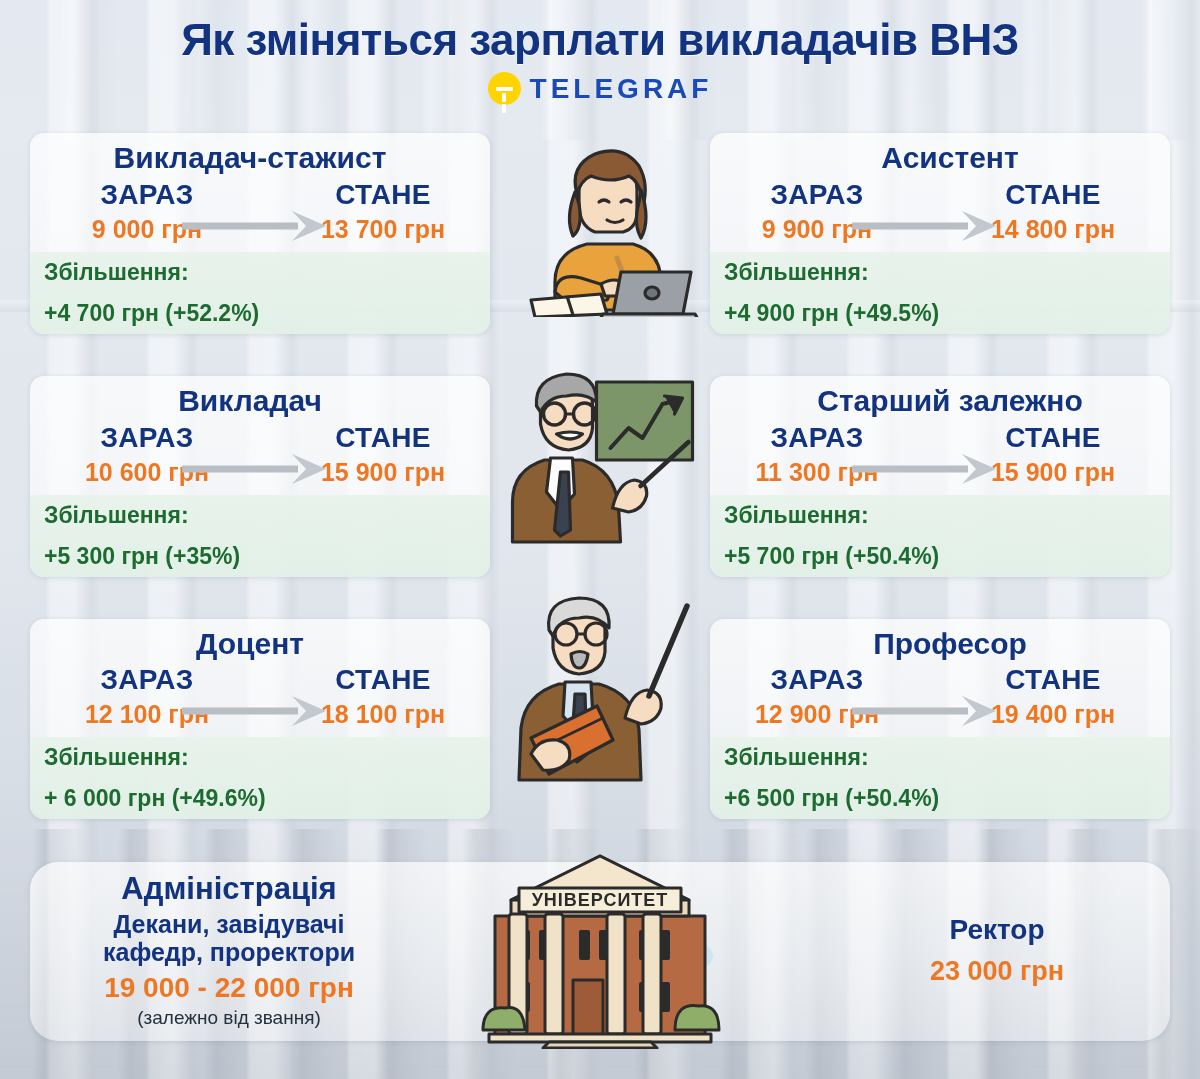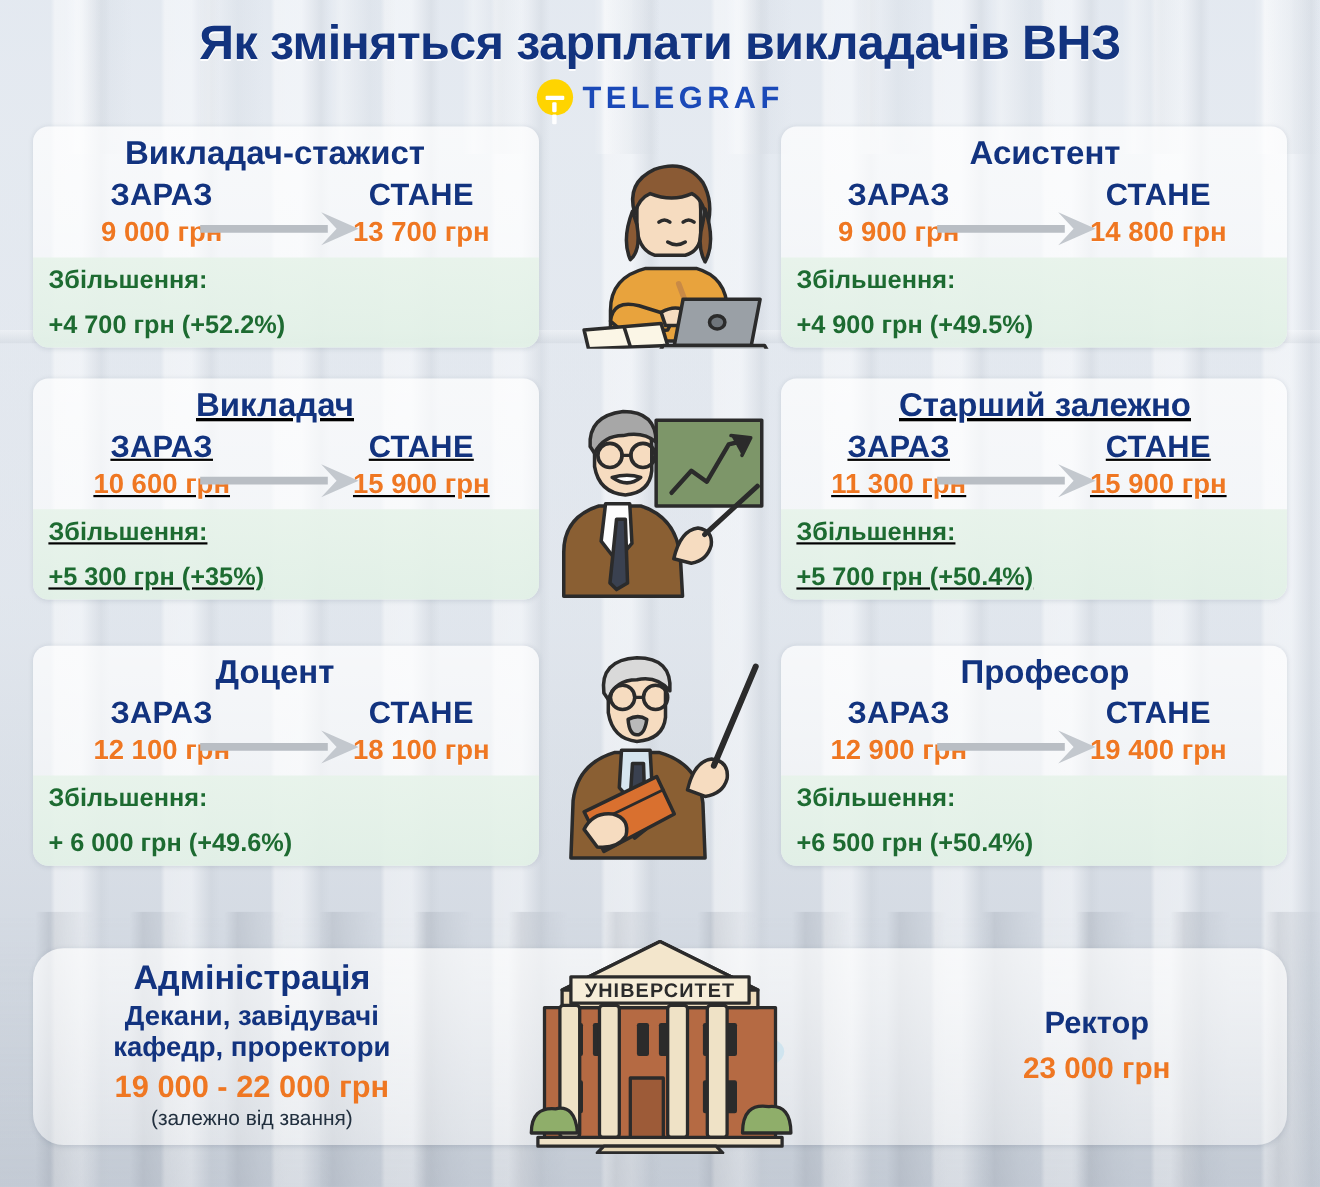--- a/index.html
+++ b/index.html
@@ -73,21 +73,21 @@
     content:""; position:absolute; left:6.5px; top:6px; width:4px; height:9px;
     background:#fff; border-radius:1px;
     box-shadow:0 11px 0 0 #fff;
   }
   #brand .word{
     font-size:28px; font-weight:bold; color:#1a49b8; letter-spacing:4px;
   }
 
   
   .row{ position:relative; display:flex; justify-content:space-between; align-items:flex-start;
-        padding:0 30px; margin-top:10px; }
+        padding:0 30px; margin-top:28px; }
   .card{
     width:460px; position:relative;
     background:linear-gradient(to bottom,rgba(255,255,255,.72),rgba(255,255,255,.52));
     border-radius:14px;
     box-shadow:0 1px 5px rgba(90,105,125,.18);
     padding:8px 12px 0 12px;
   }
   .card.left{ padding-left:22px; }
   .card.right{ padding-right:22px; }
 
@@ -207,21 +207,21 @@
           <div class="val">14 800 грн</div>
         </div>
       </div>
       <div class="incr">
         <span>Збільшення:</span>
         <span>+4 900 грн (+49.5%)</span>
       </div>
     </div>
   </div>
 
-  <div class="row" style="margin-top:28px;text-decoration:underline;">
+  <div class="row" style="margin-top:42px;">
 
     <div class="card left">
       <h2>Викладач</h2>
       <div class="compare">
         <div class="col">
           <div class="lbl">ЗАРАЗ</div>
           <div class="val">10 600 грн</div>
         </div>
         <svg class="arrow" viewBox="0 0 170 34">
           <path d="M2 17 L118 17" stroke="#b9bec4" stroke-width="7" fill="none"></path>

